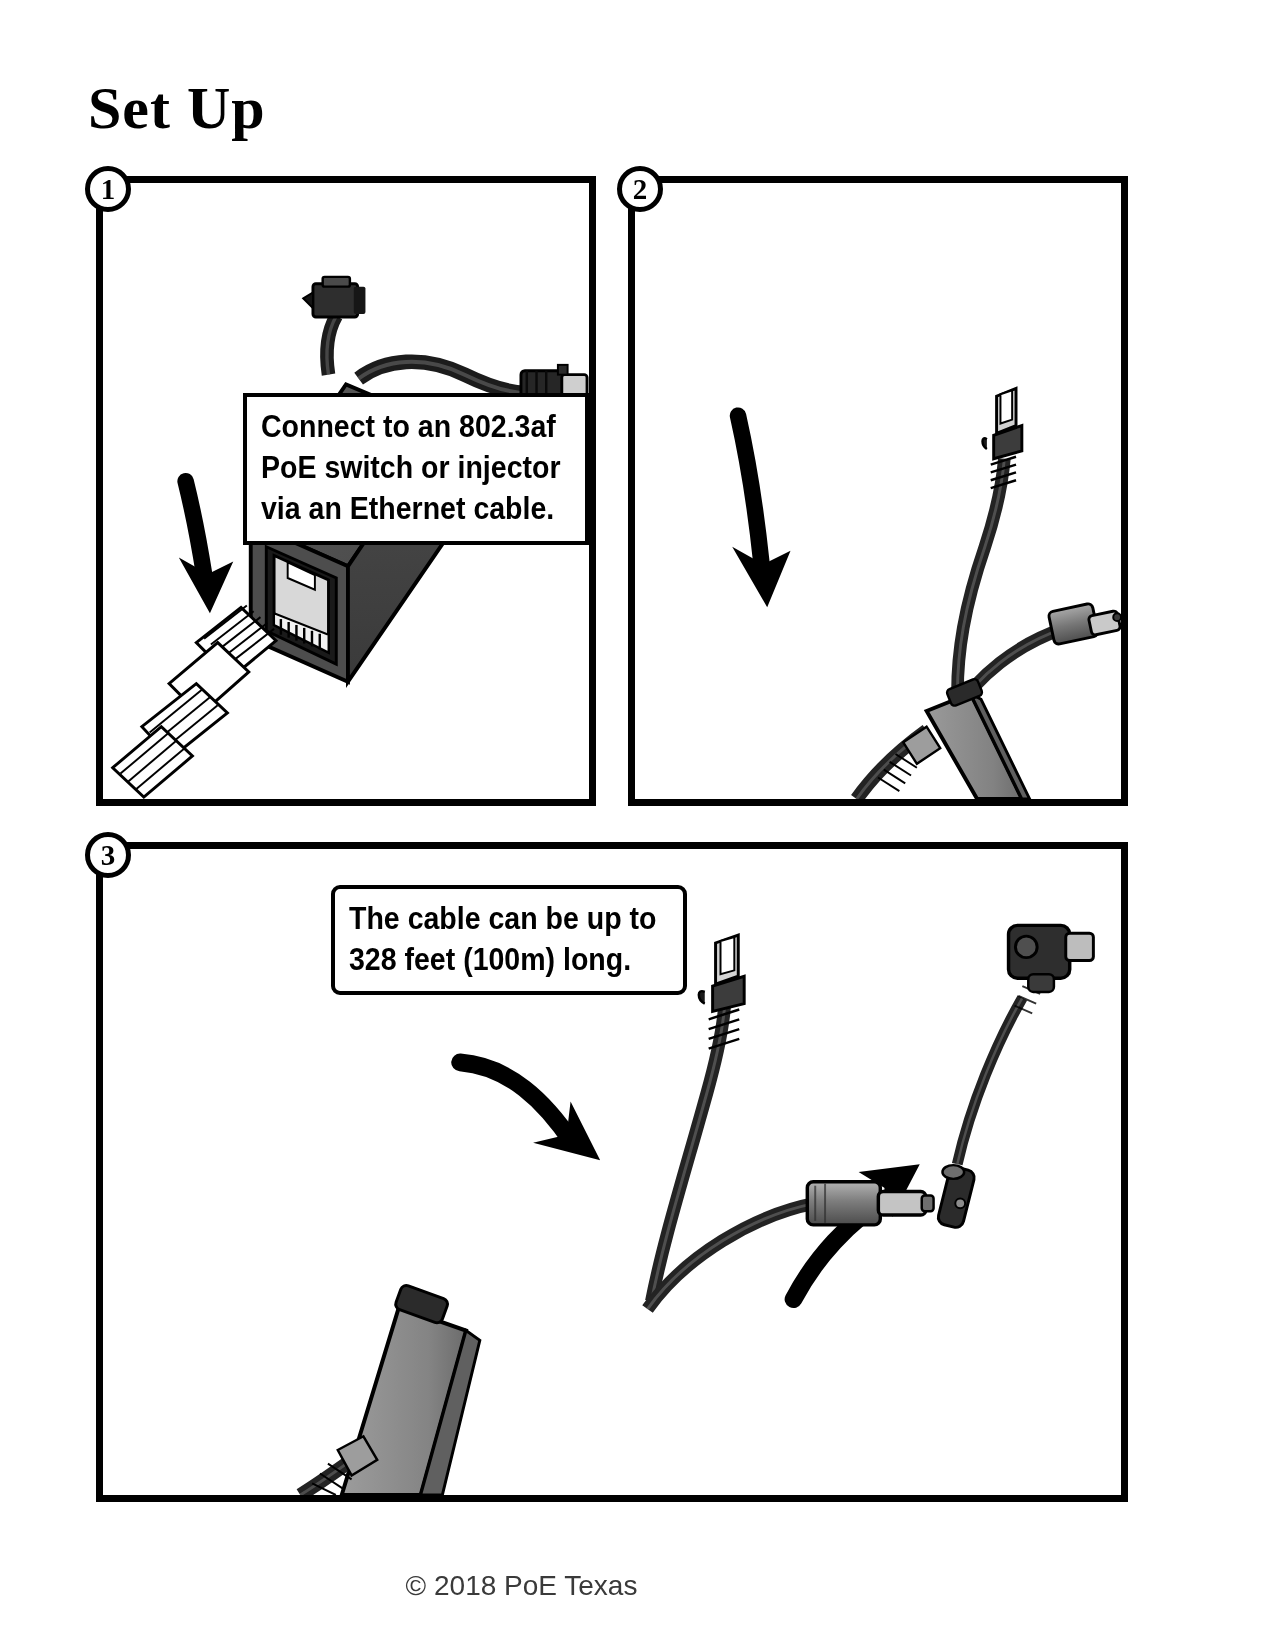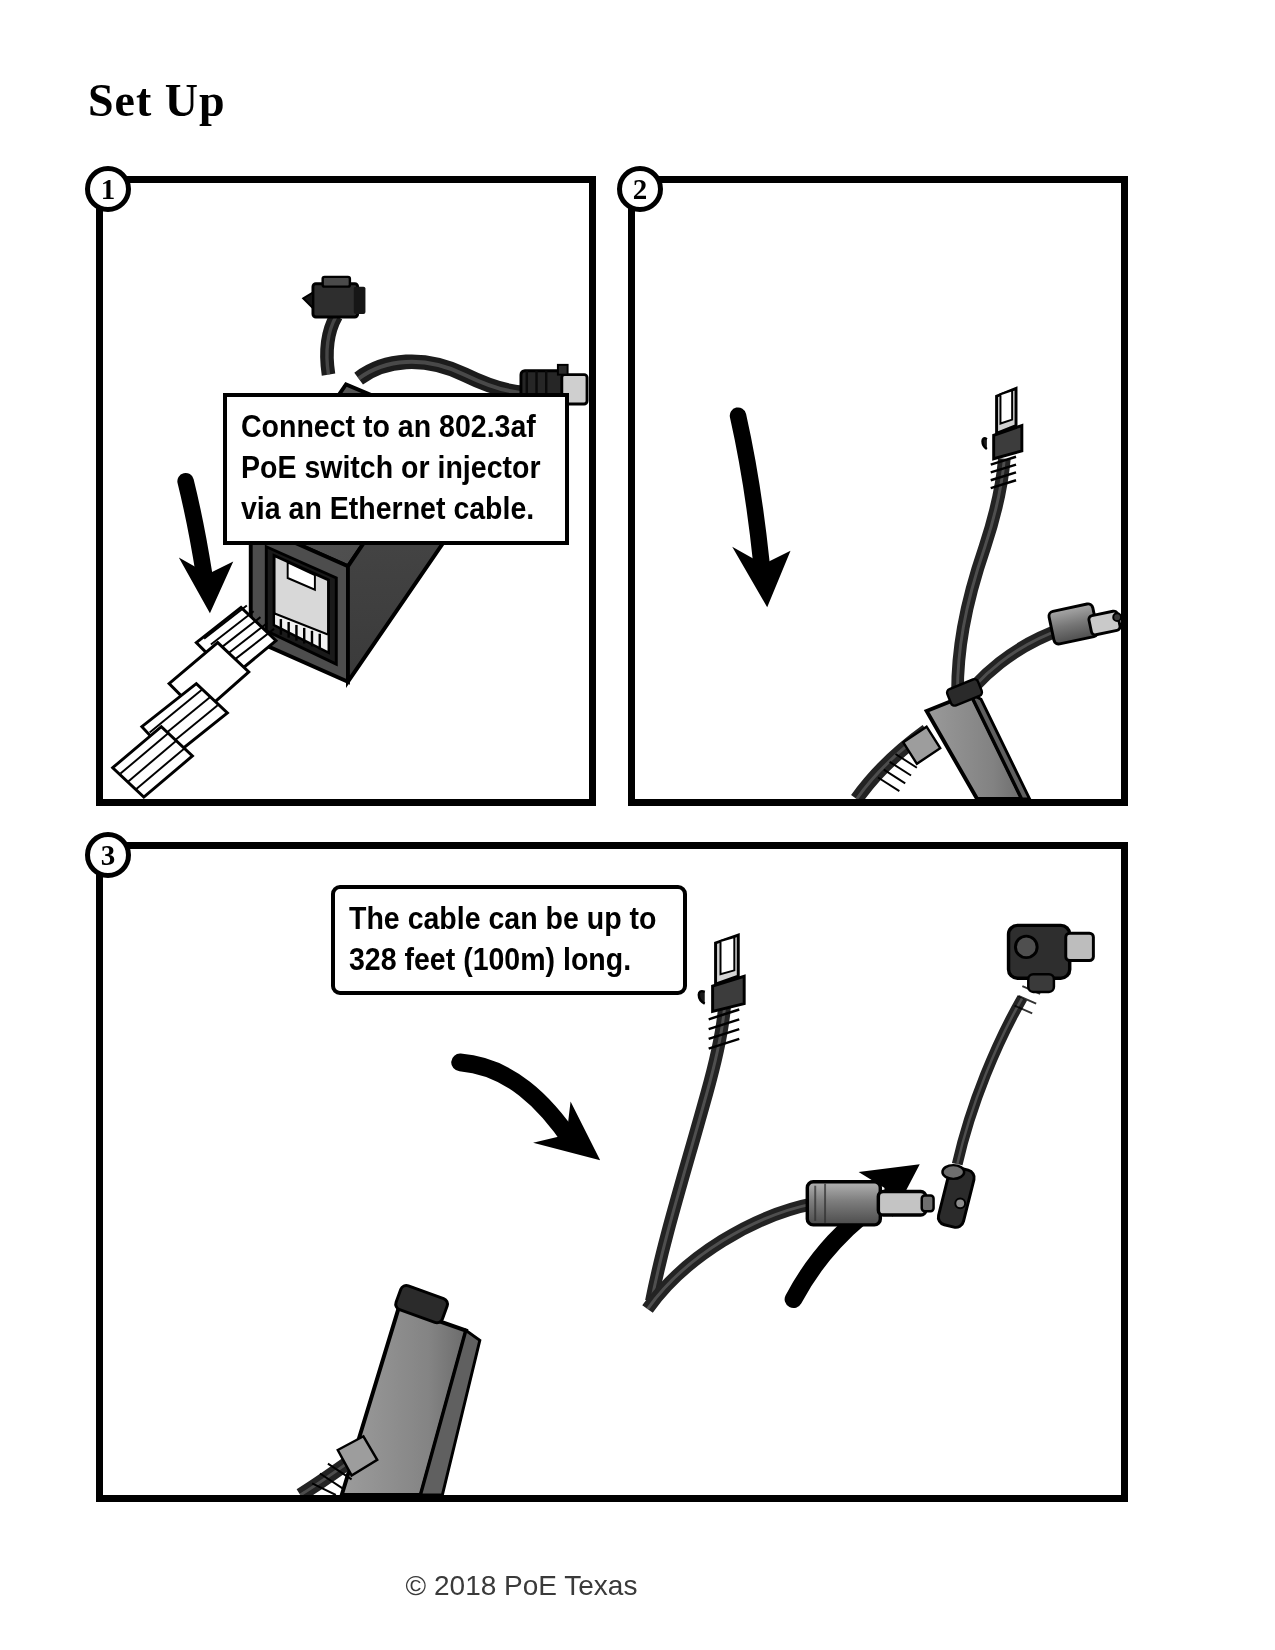--- a/index.html
+++ b/index.html
@@ -15,21 +15,21 @@
     overflow: hidden;
   }
 
   
   #page-title {
     position: absolute;
     left: 88px;
     top: 78px;
     font-family: "Liberation Serif", serif;
     font-weight: bold;
-    font-size: 46px;
+    font-size: 60px;
     letter-spacing: 1px;
     color: #000000;
     line-height: 1;
   }
 
   
   .panel {
     position: absolute;
     border: 7px solid #000000;
     background: #ffffff;
@@ -76,21 +76,21 @@
   }
   .caption .line {
     display: block;
     white-space: nowrap;
     font-size: 31px;
     line-height: 1.33;
     transform: scaleX(0.92);
     transform-origin: left center;
   }
 
-  #cap-1a { left: 120px;  top: 210px;  width: 346px; }
+  #cap-1a { left: 140px;  top: 210px;  width: 346px; }
   #cap-1b { left: 228px;  top: 702px;  width: 356px; border-radius: 9px; }
 
   
   .art {
     position: absolute;
     left: 0;
     top: 0;
     width: 100%;
     height: 100%;
     z-index: 5;

